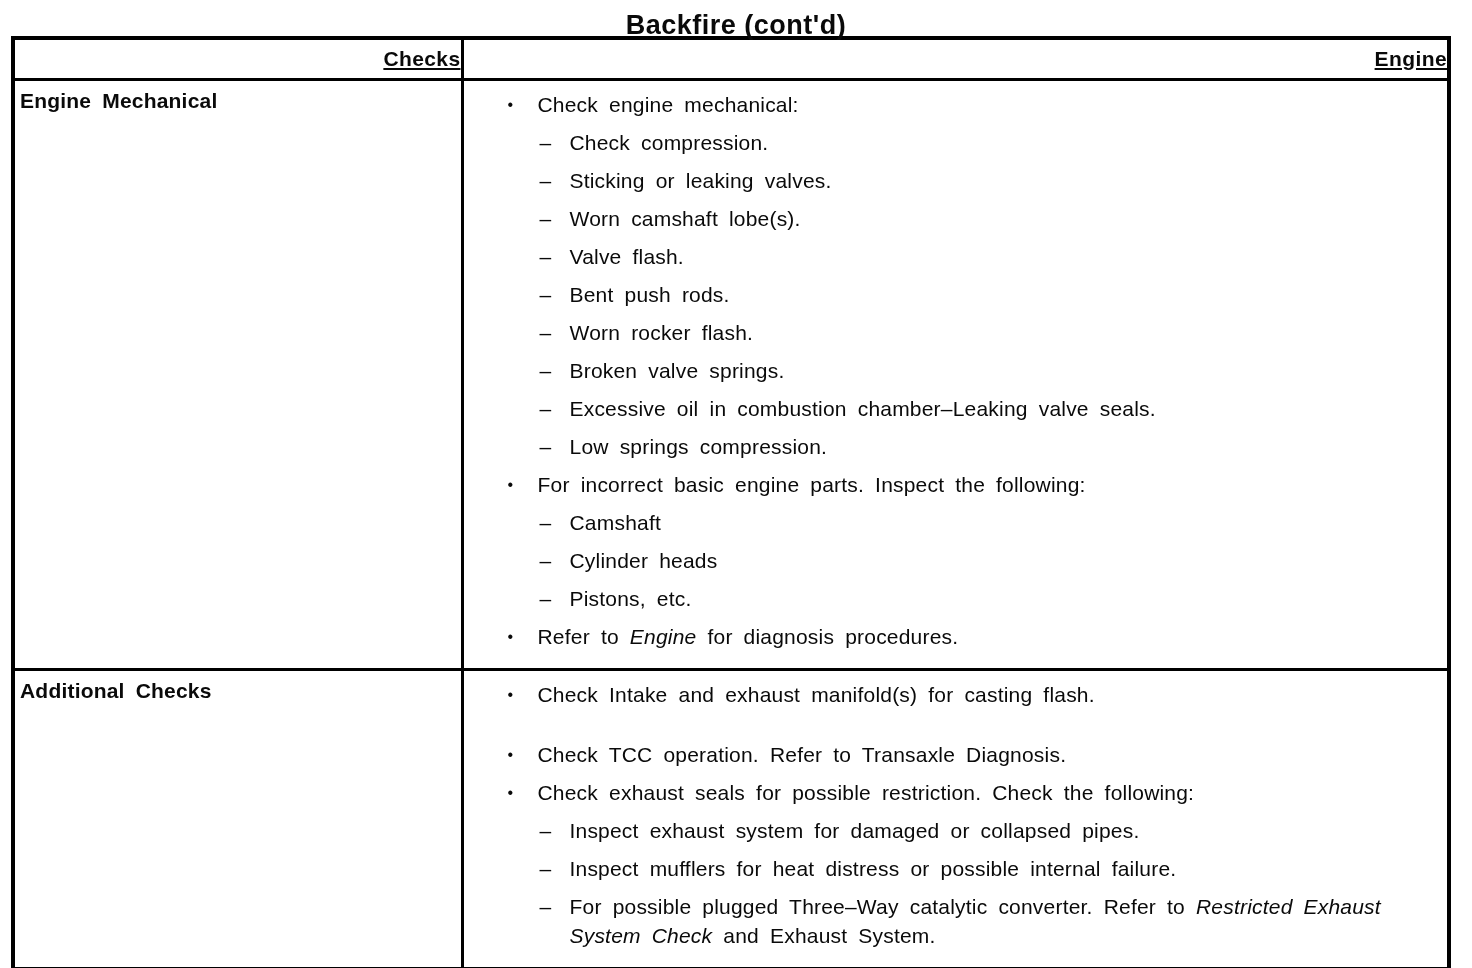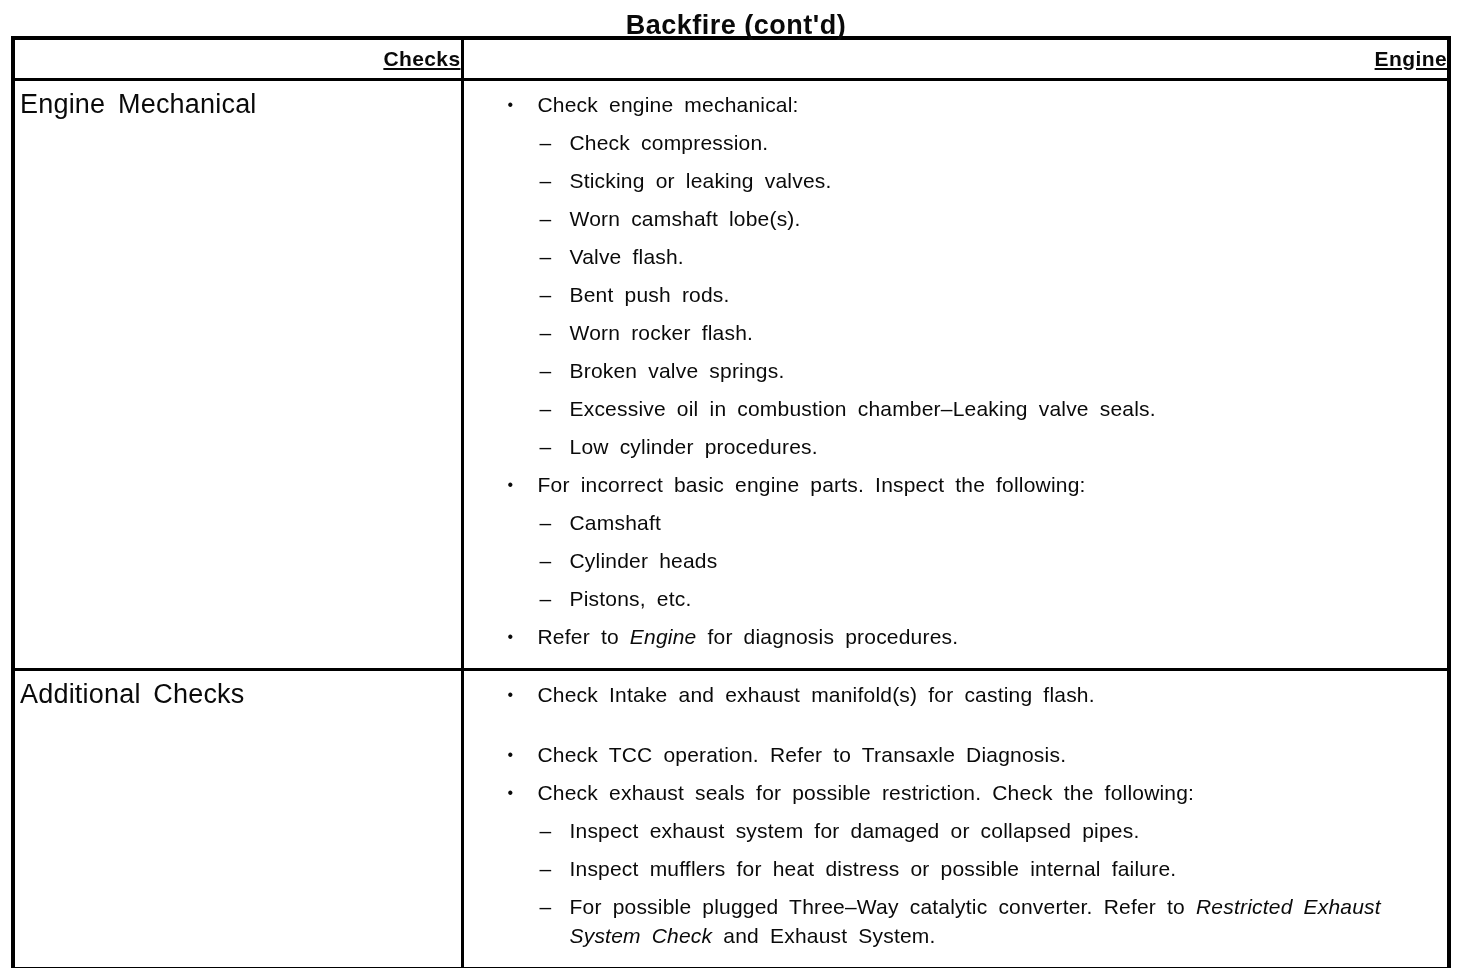--- a/index.html
+++ b/index.html
@@ -47,24 +47,25 @@
     text-align: right;
     height: 33px;
     padding: 2px 0 3px 0;
     border-bottom-width: 4px;
     text-decoration: underline;
   }
   td {
     vertical-align: top;
   }
   td.check-cell {
-    font-size: 27px;
+    font-size: 21px;
     letter-spacing: 0.2px;
     word-spacing: 5px;
     padding: 8px 6px 6px 5px;
+    font-weight: bold;
   }
   td.actions-cell {
     padding: 9px 10px 8px 0;
   }
   .action-item {
     display: flex;
     align-items: flex-start;
     font-size: 21px;
     letter-spacing: 0.2px;
     word-spacing: 5px;
@@ -137,21 +138,21 @@
             <div class="action-item dash">
               <span class="marker">–</span>
               <span class="action-text"><span>Broken valve springs.</span></span>
             </div>
             <div class="action-item dash">
               <span class="marker">–</span>
               <span class="action-text"><span>Excessive oil in combustion chamber–Leaking valve seals.</span></span>
             </div>
             <div class="action-item dash">
               <span class="marker">–</span>
-              <span class="action-text"><span>Low cylinder procedures.</span></span>
+              <span class="action-text"><span>Low springs compression.</span></span>
             </div>
             <div class="action-item bullet">
               <span class="marker">•</span>
               <span class="action-text"><span>For incorrect basic engine parts. Inspect the following:</span></span>
             </div>
             <div class="action-item dash">
               <span class="marker">–</span>
               <span class="action-text"><span>Camshaft</span></span>
             </div>
             <div class="action-item dash">

